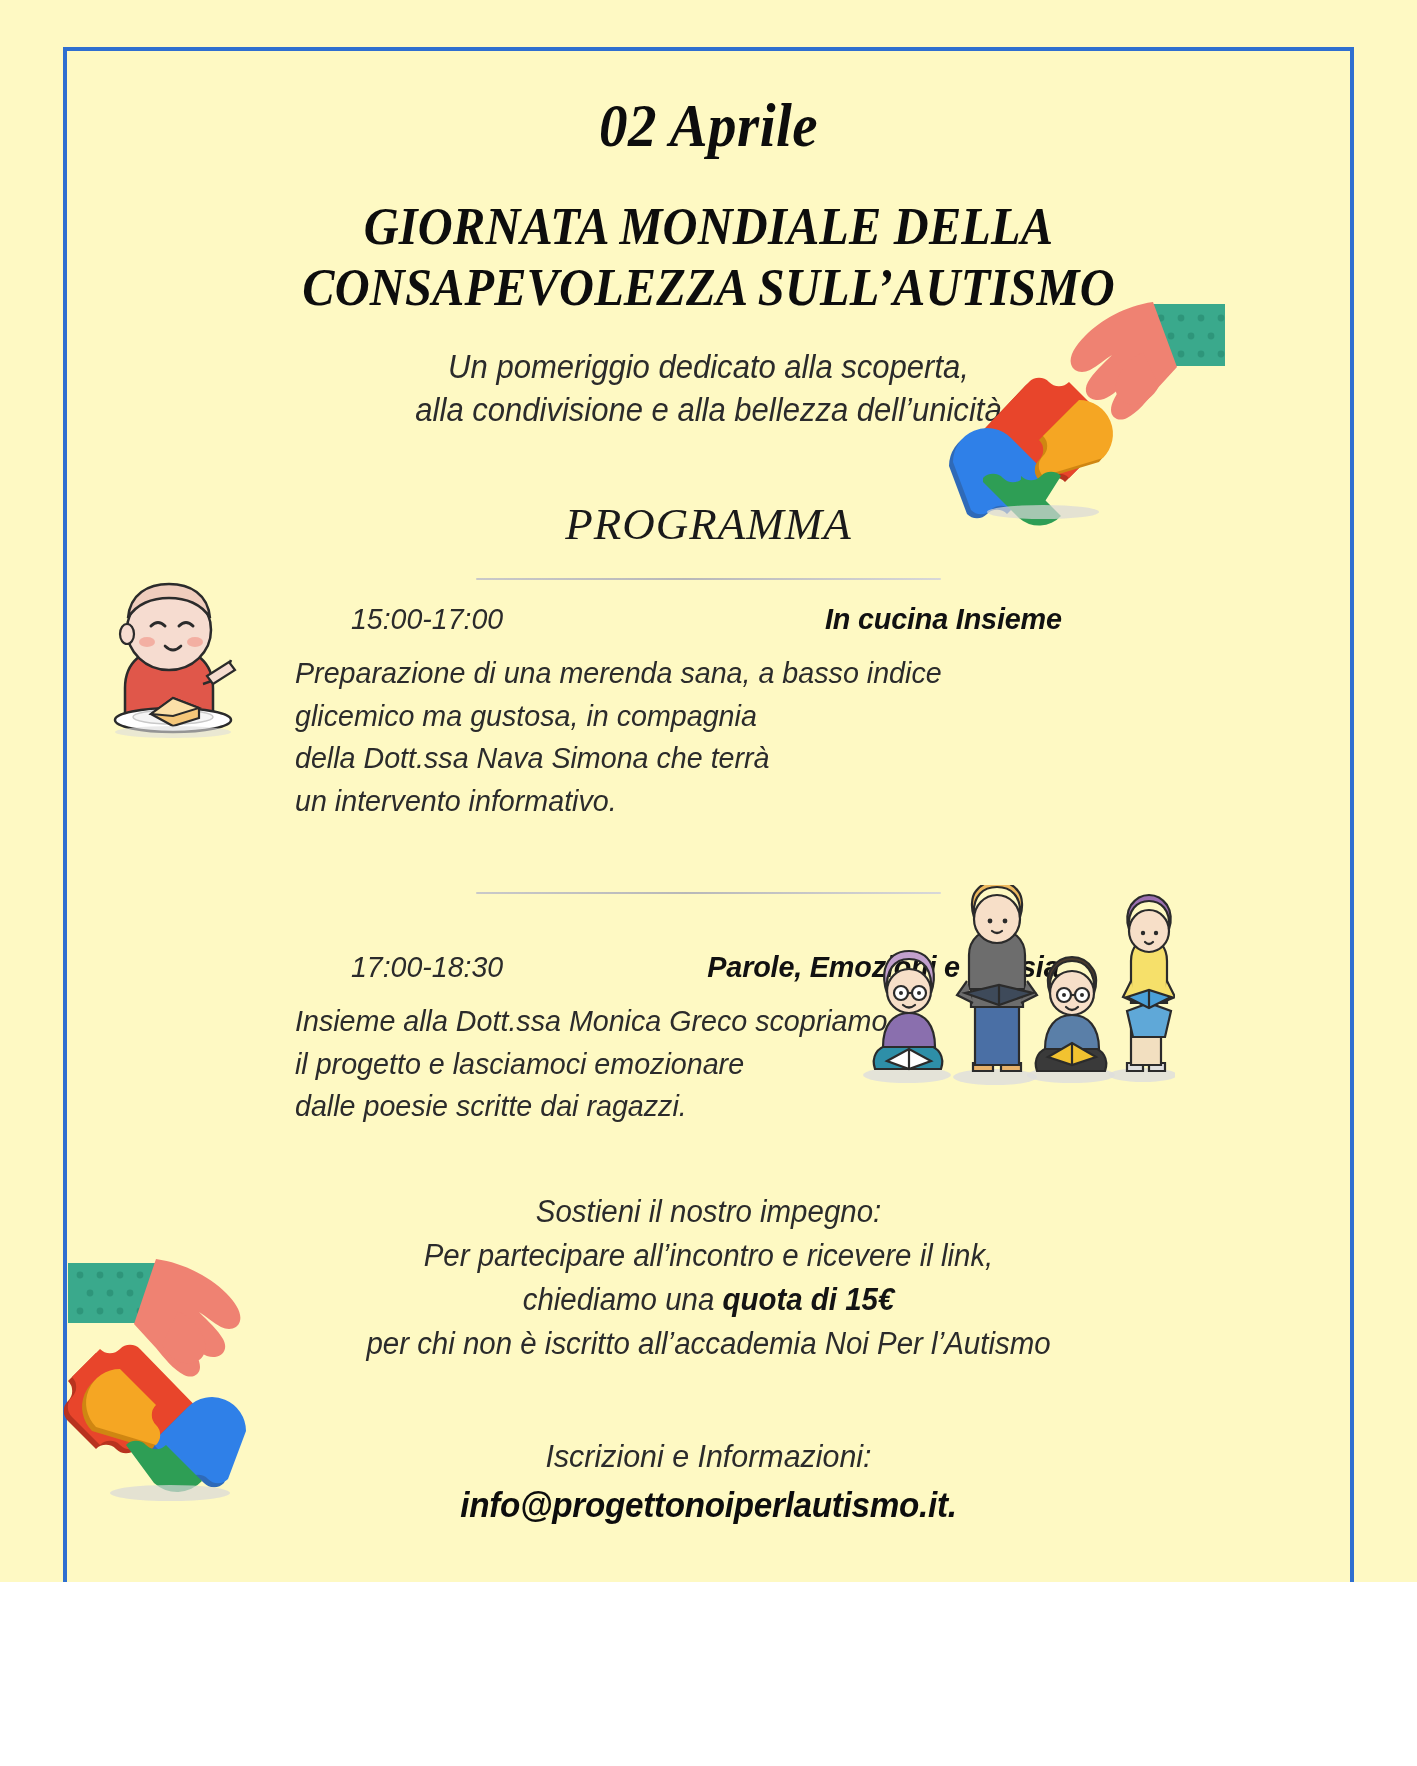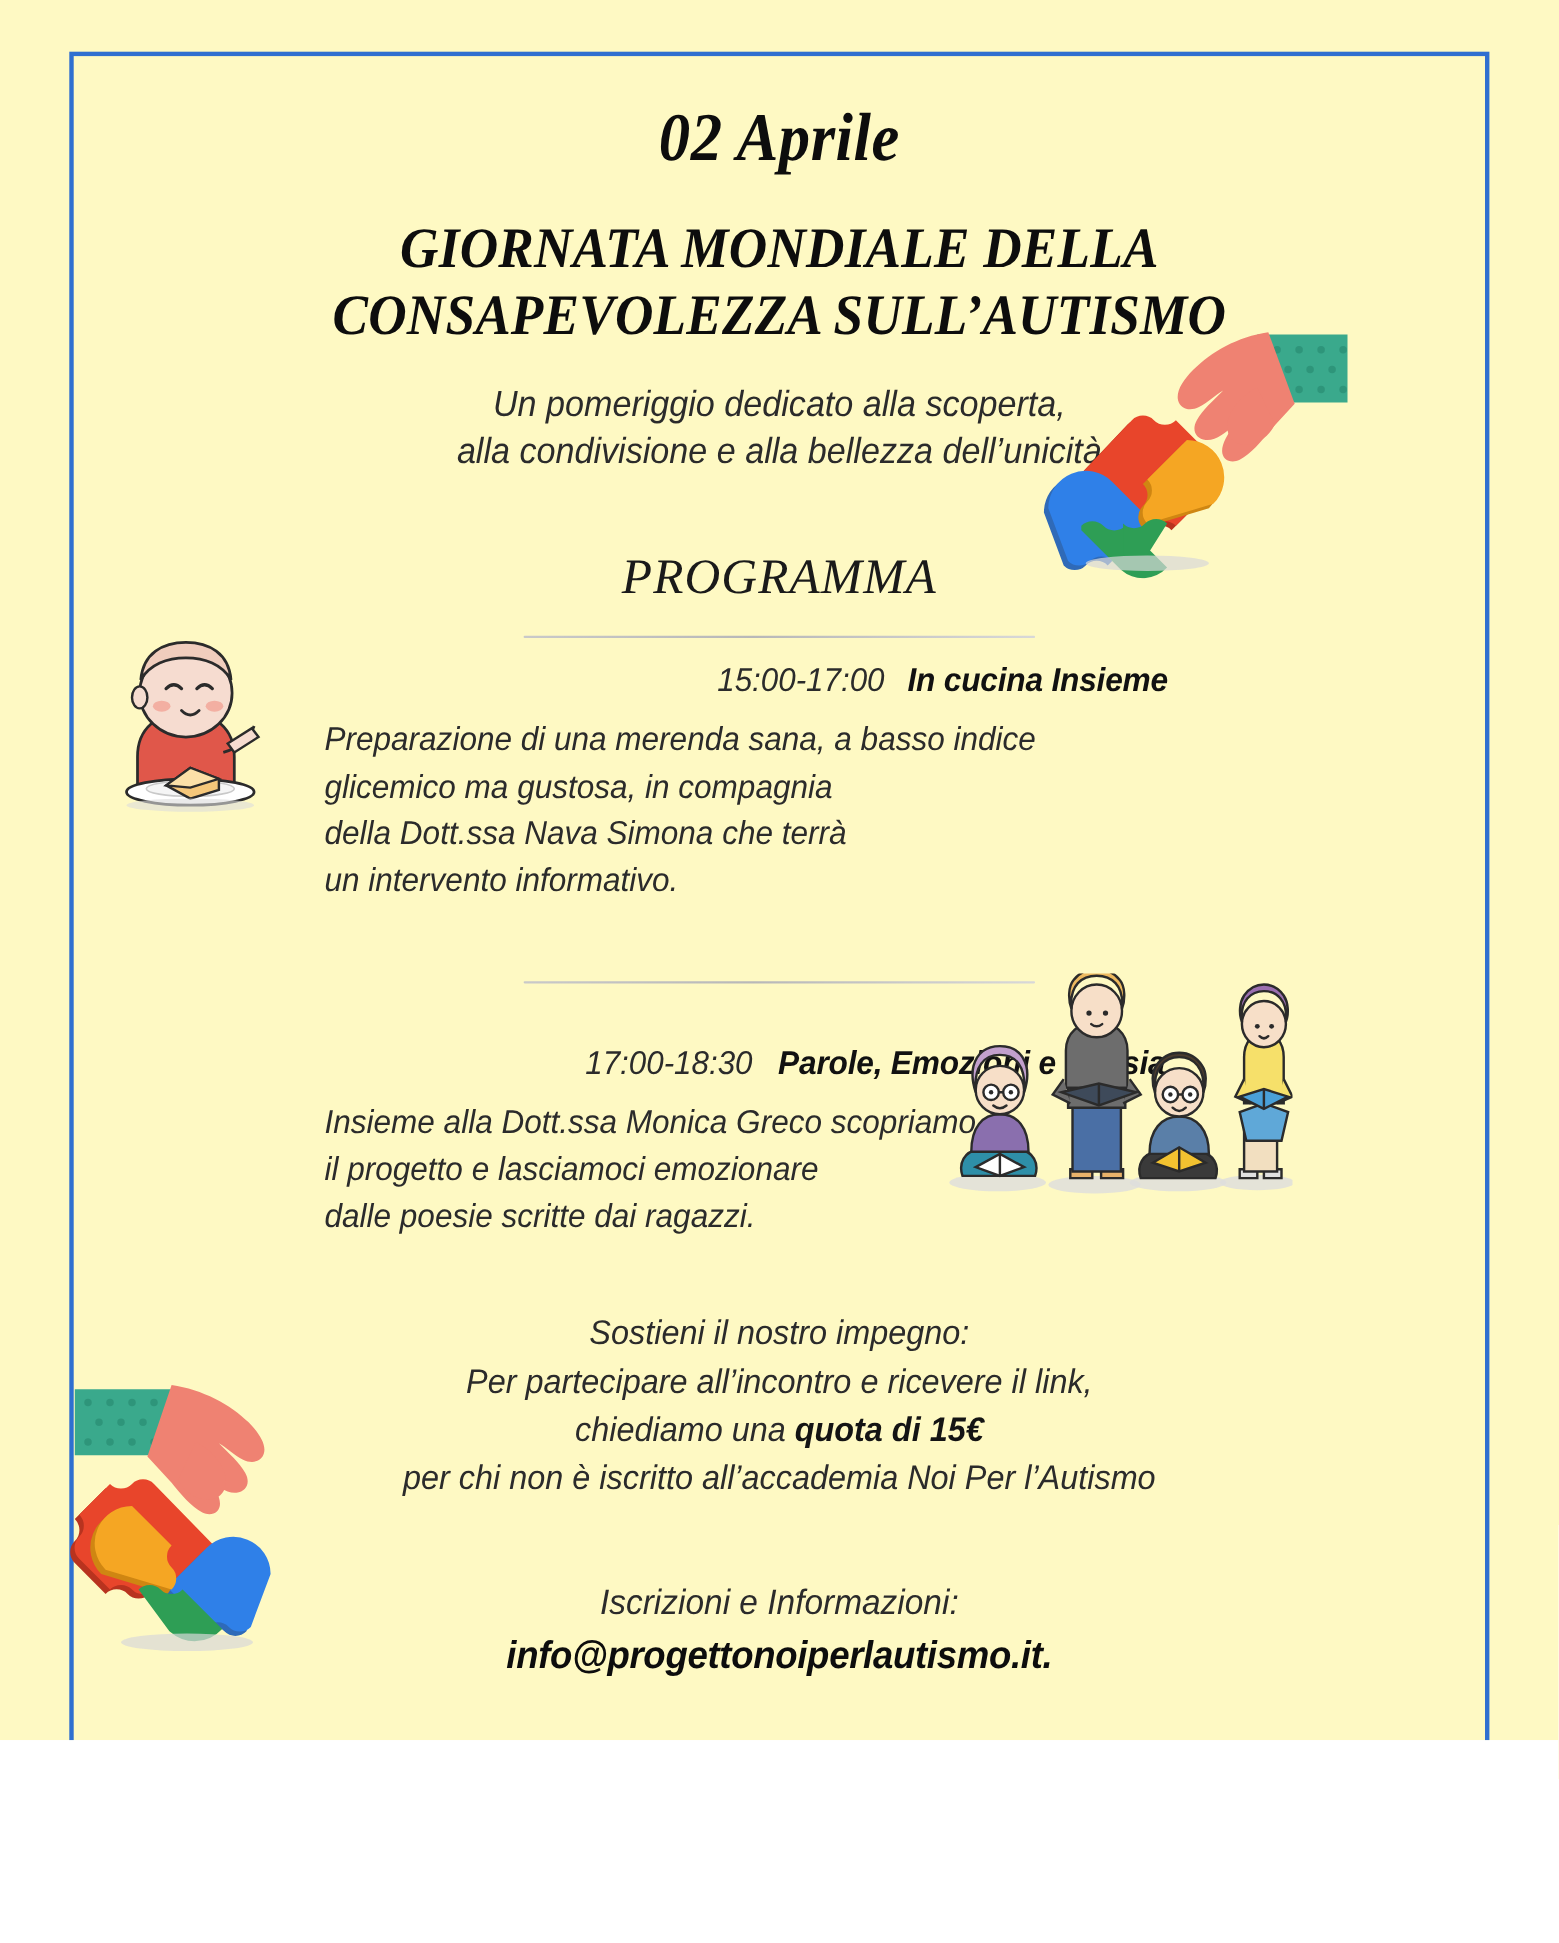--- a/index.html
+++ b/index.html
@@ -101,21 +101,21 @@
   .session {
     position: relative;
     margin-top: 22px;
   }
   .session-head {
     position: relative;
     width: 760px;
     margin: 11px auto;
     display: flex;
     align-items: baseline;
-    justify-content: flex-end;
+    justify-content: space-between;
     padding: 0 22px 0 18px;
     box-sizing: border-box;
     gap: 12px;
   }
   .session-time {
     font-size: 30px;
     font-weight: 300;
     color: #2b2b2b;
     transform: scaleX(0.95);
   }

